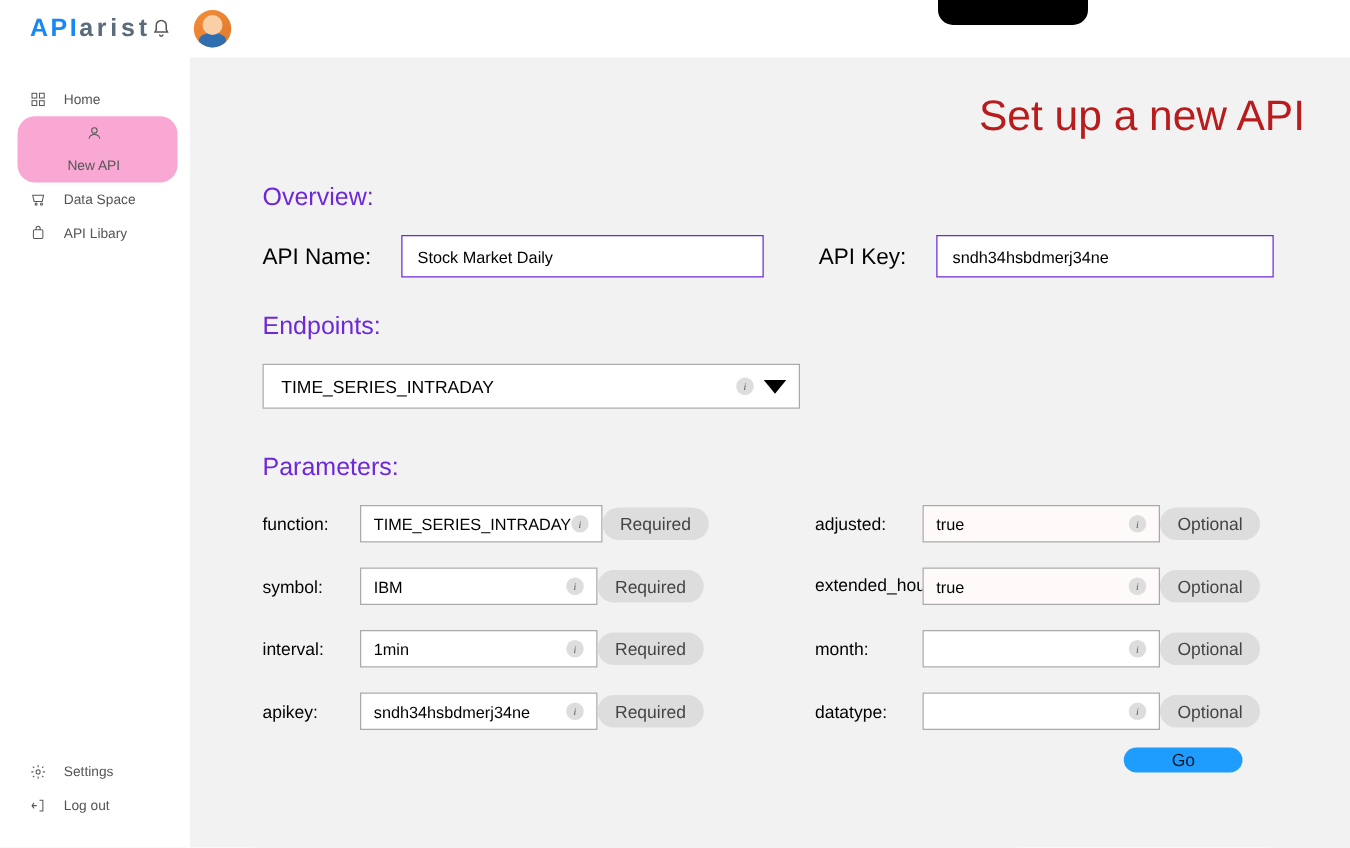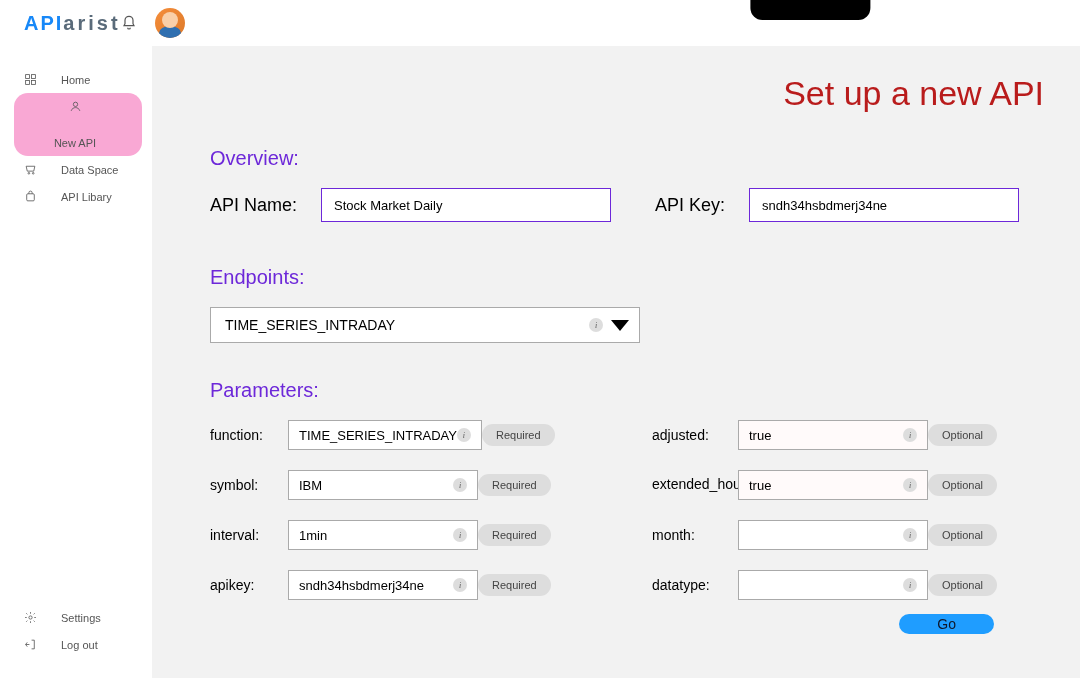--- a/index.html
+++ b/index.html
@@ -13,51 +13,51 @@
   .topright { display: flex; align-items: center; gap: 18px; }
   .bell-icon { width: 16px; height: 16px; color:#555; position:relative; }
   .bell-icon svg { width:100%; height:100%; }
   .avatar { width: 30px; height: 30px; border-radius: 50%; background: linear-gradient(135deg,#f58d3a,#dd7a2a); position:relative; overflow:hidden; }
   .avatar::after{content:"";position:absolute;top:4px;left:7px;width:16px;height:16px;border-radius:50%;background:#f9cfa8;}
   .avatar::before{content:"";position:absolute;bottom:-2px;left:4px;width:22px;height:14px;border-radius:50% 50% 0 0;background:#2f6fb0;}
 
   .page { display: flex; height: 632px; }
   .sidebar { width: 152px; background:#fff; padding: 20px 0; display:flex; flex-direction:column; }
   .nav { flex:1; }
-  .nav-item { display:flex; align-items:center; gap:24px; padding: 7px 16px 7px 24px; font-size: 11px; color:#555; cursor:pointer; }
+  .nav-item { display:flex; align-items:center; gap:14px; padding: 7px 16px 7px 24px; font-size: 11px; color:#555; cursor:pointer; }
   .nav-item.active { background:#f9a8d4; border-radius: 14px; margin: 0 10px 0 14px; padding-left: 10px; flex-direction: column; }
   .nav-icon { width:13px; height:13px; display:inline-flex; align-items:center; justify-content:center; }
   .nav-icon svg { width:100%; height:100%; stroke:#555; fill:none; stroke-width:1.5; }
   .sidebar-footer { margin-top:auto; }
 
   .main { flex:1; background:#f2f2f2; padding: 28px 36px 20px 40px; overflow:auto; }
   .page-title { font-size: 34px; font-weight:500; color:#b91c1c; margin-bottom: 34px; text-align: right; }
   .section-title { font-size: 20px; font-weight:400; color:#6d28d9; margin: 4px 0 18px 18px; }
 
-  .overview-row { display:flex; gap:44px; margin-left:18px; margin-bottom:44px; }
+  .overview-row { display:flex; gap:44px; margin-left:18px; margin-bottom:28px; }
   .ov-field { display:flex; align-items:center; gap:24px; }
   .ov-label { font-size:18px; color:#000; }
   .ov-input { height:34px; border:1px solid #6d28d9; background:#fff; font-size:13px; padding:0 12px; }
   .ov-input.name { width:290px; }
   .ov-input.key { width:270px; }
 
   .endpoint-row { margin-left:18px; margin-bottom:36px; }
   .endpoint-select { width:430px; height:36px; border:1px solid #aaa; background:#fff; display:flex; align-items:center; padding:0 10px 0 14px; font-size:14px; justify-content:space-between; cursor:pointer; }
   .endpoint-right { display:flex; align-items:center; gap:8px; }
   .info-dot { width:14px; height:14px; border-radius:50%; background:#ddd; display:inline-flex; align-items:center; justify-content:center; font-size:8px; font-family:Georgia,serif; font-style:italic; color:#555; }
   .chevron { width:0; height:0; border-left:9px solid transparent; border-right:9px solid transparent; border-top:11px solid #000; }
 
   .params { display:flex; gap:50px; margin-left:18px; }
   .param-col { flex:1; }
   .param-row { display:flex; align-items:center; margin-bottom:20px; }
   .param-label { width:78px; font-size:14px; color:#000; }
   .param-col.right .param-label { width:86px; }
   .param-input { flex:0 0 190px; height:30px; border:1px solid #aaa; background:#fff; padding:0 10px; font-size:13px; display:flex; align-items:center; justify-content:space-between; }
   .param-input.tint { background:#fffafa; }
-  .badge { padding:5px 14px; border-radius:13px; background:#ddd; font-size:11px; color:#444; }
+  .badge { padding:5px 14px; border-radius:13px; background:#ddd; font-size:14px; color:#444; }
 
   .go-row { display:flex; justify-content:flex-end; margin-top:-6px; padding-right:50px; }
   .go-btn { background:#1f9dff; color:#0f172a; font-size:14px; font-weight:500; border:none; border-radius:11px; padding:2px 38px; cursor:pointer; }
 </style>
 </head>
 <body>
 
 <div class="topbar">
   <div class="logo">
     <span class="accent">AP</span><span class="accent">I</span><span class="rest">arist</span>

